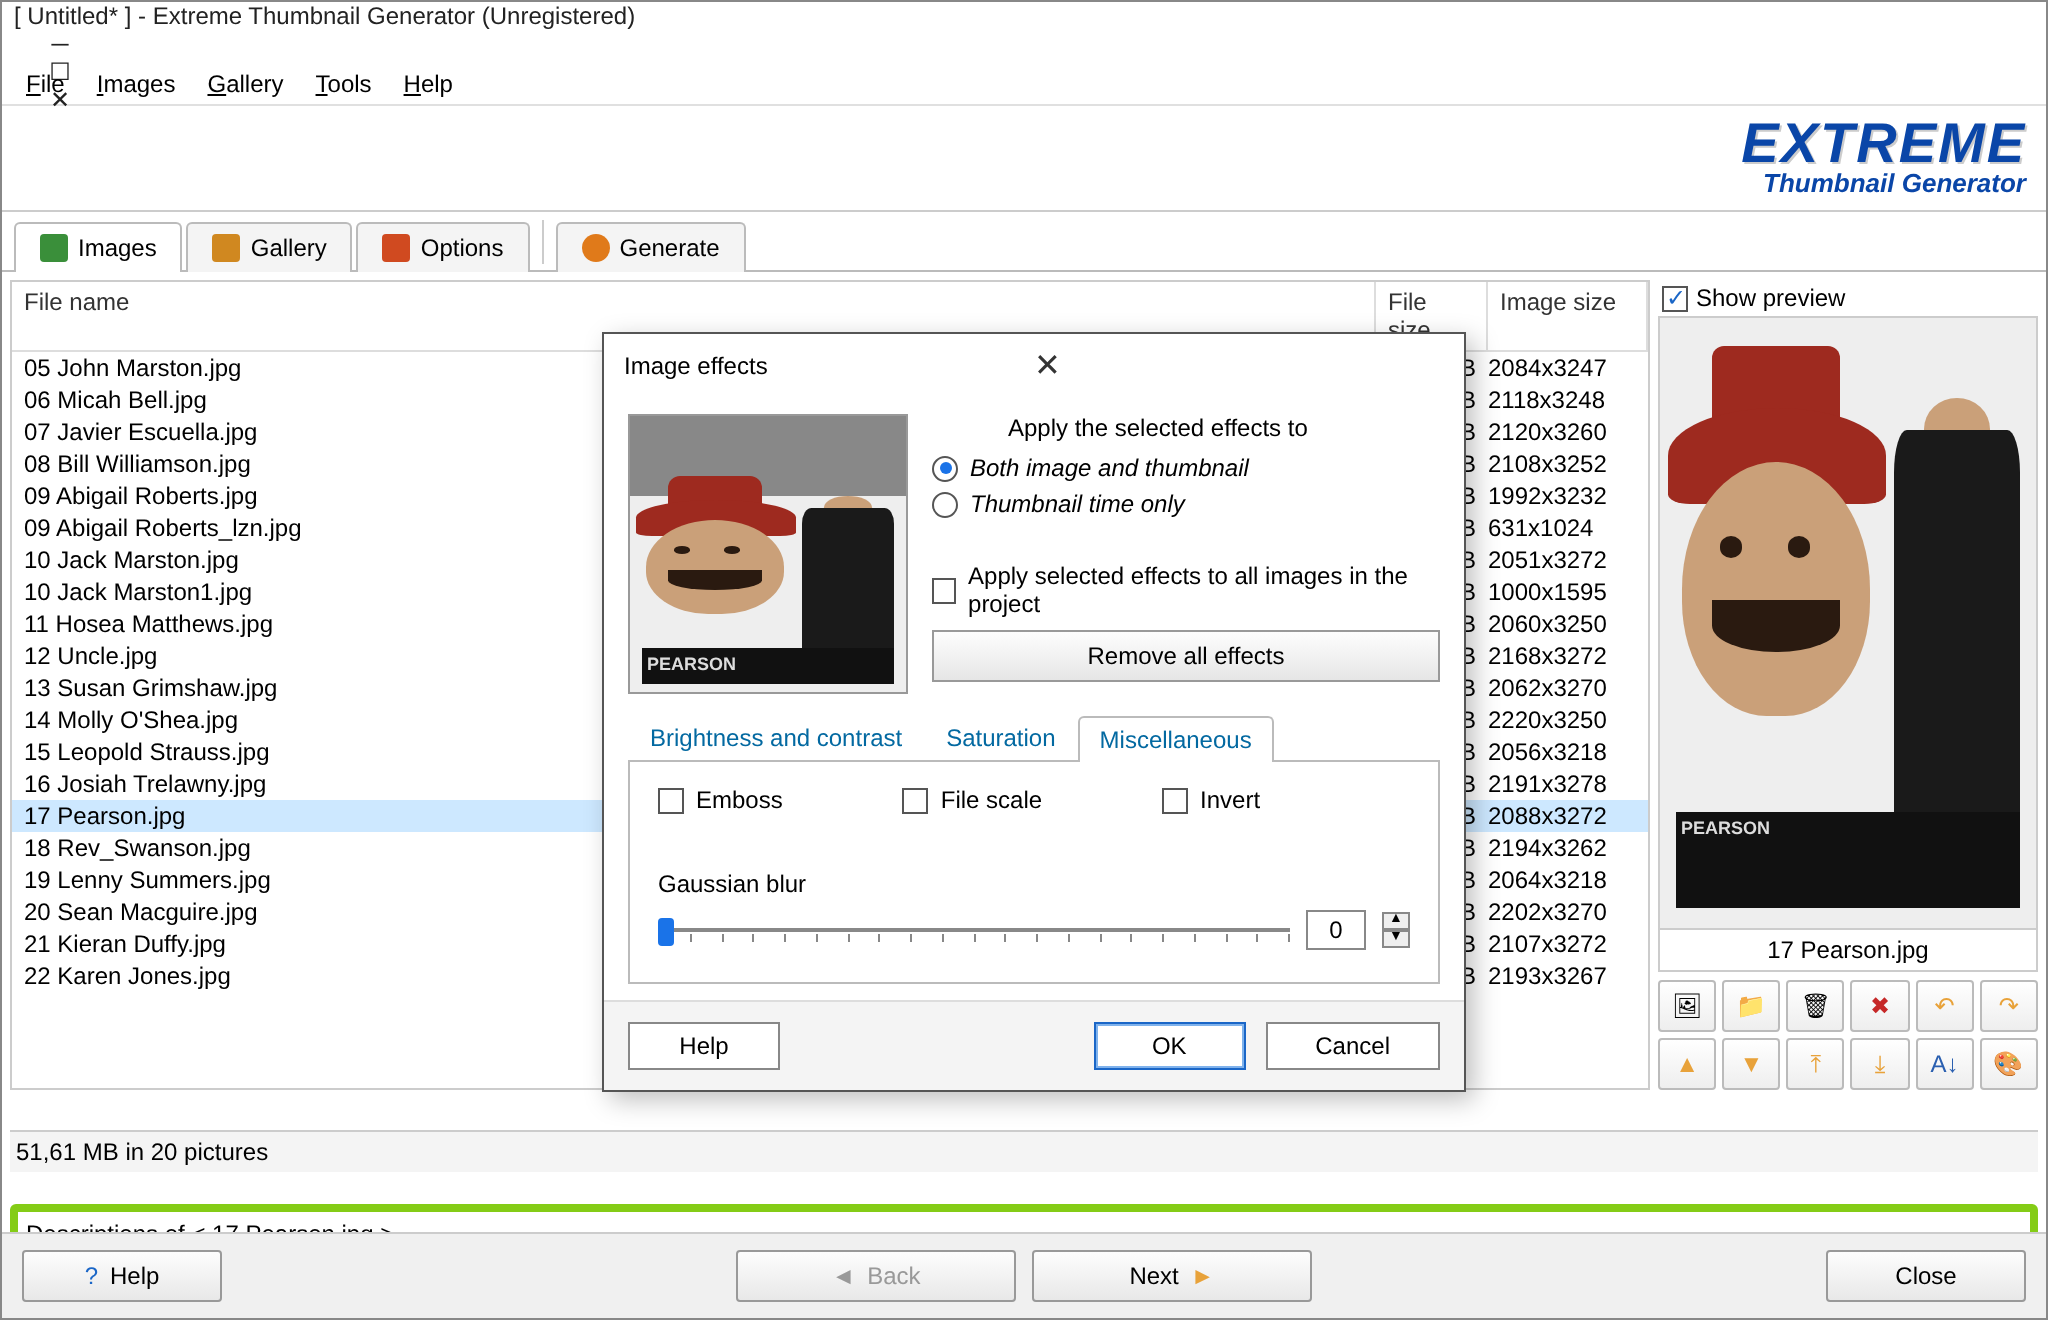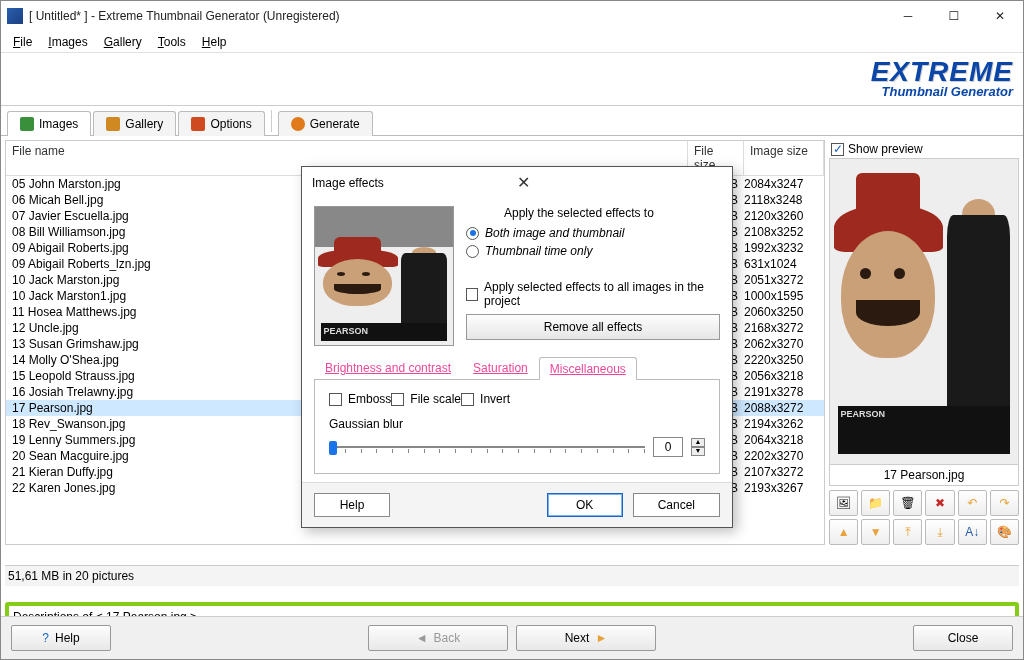--- a/index.html
+++ b/index.html
@@ -1,17 +1,17 @@
 <!DOCTYPE html>
 <html><head>
 <meta charset="utf-8">
 <style>
 * { box-sizing: border-box; margin: 0; padding: 0; font-family: "Segoe UI", Tahoma, sans-serif; font-size: 12px; }
 body { background: #fff; width: 1024px; height: 660px; overflow: hidden; border: 1px solid #888; position: relative; }
-.titlebar { height: 30px; display: flex; align-items: center; padding: 0 0 0 6px; background: #fff; }
+.titlebar { height: 30px; display: flex; padding: 0 0 0 6px; background: #fff; flex-direction: column; }
 .titlebar .app-icon { width: 16px; height: 16px; background: linear-gradient(135deg,#2a5fb0,#1a3f80); margin-right: 6px; display:inline-block; }
 .titlebar .title { flex: 1; color: #222; }
 .winbtn { width: 46px; height: 30px; display: flex; align-items: center; justify-content: center; color: #222; }
 .menubar { height: 22px; display: flex; align-items: center; padding: 0 4px; border-bottom: 1px solid #e0e0e0; }
 .menubar span { padding: 2px 8px; }
 .infobar { display:flex; align-items:center; padding: 6px 10px; border-bottom:1px solid #ccc; }
 .info-title { font-weight:bold; color:#000; }
 .info-sub { color:#333; margin-top:2px; }
 .logo { margin-left:auto; text-align:right; font-style:italic; font-weight:bold; }
 .logo .l1 { font-size:28px; color:#0a46a8; text-shadow:1px 1px #ccc; letter-spacing:1px; line-height:0.9;}
@@ -59,24 +59,24 @@
 .thumb { width:140px; height:140px; border:1px solid #999; background:#888; position:relative; overflow:hidden;}
 .opts { flex:1; }
 .opt-lbl { margin-bottom:6px;margin-left:38px; }
 .radio { display:flex; align-items:center; gap:6px; margin:4px 0;font-style:italic;}
 .radio .dot { width:13px; height:13px; border:1px solid #555; border-radius:50%; display:flex; align-items:center; justify-content:center;}
 .radio.sel .dot::after { content:""; width:6px; height:6px; background:#1a73e8; border-radius:50%; }
 .chkrow { display:flex; align-items:center; gap:6px; margin-top:22px;}
 .sq { width:13px; height:13px; border:1px solid #555; display:inline-block;}
 .rmvbtn { width:100%; margin-top:6px; padding:5px; border:1px solid #999; background:linear-gradient(#fdfdfd,#e6e6e6); text-align:center;}
 .subtabs { display:flex; border-bottom:1px solid #bbb; margin-top:10px;}
-.subtab { padding:4px 10px; border:1px solid transparent; border-bottom:none; color:#ec4899;text-decoration:underline; }
+.subtab { padding:4px 10px; border:1px solid transparent; border-bottom:none; color:#0369a1; }
 .subtab.active { border-color:#bbb; background:#fff; border-radius:3px 3px 0 0; position:relative; top:1px;}
 .subpanel { border:1px solid #bbb; border-top:none; padding:12px 14px 16px; }
-.chkline { display:flex; margin-bottom:11px;}
+.chkline { display:flex; gap:60px; margin-bottom:28px;}
 .chkitem { display:flex; align-items:center; gap:6px;}
 .sliderrow { display:flex; align-items:center; gap:8px;}
 .slider { flex:1; height:20px; position:relative; }
 .slider .track { position:absolute; left:0; right:0; top:9px; height:2px; background:#888;}
 .slider .ticks { position:absolute; left:0; right:0; top:12px; display:flex; justify-content:space-between;}
 .slider .ticks i { width:1px; height:4px; background:#888; display:block;}
 .slider .handle { position:absolute; left:0; top:4px; width:8px; height:14px; background:#1a73e8; border-radius:2px;}
 .numbox { width:30px; height:20px; border:1px solid #888; text-align:center;}
 .spin { width:14px; display:flex; flex-direction:column;}
 .spin div { height:9px; border:1px solid #888; font-size:7px; line-height:6px; text-align:center; background:#eee;}

